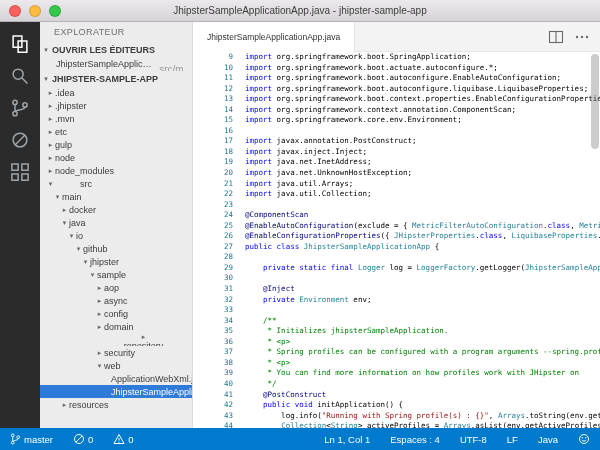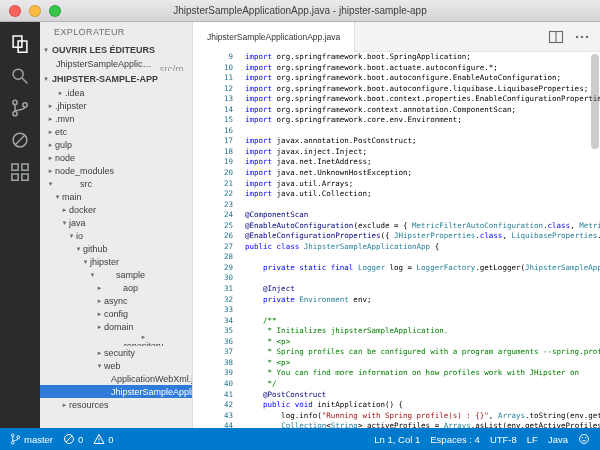--- a/index.html
+++ b/index.html
@@ -51,21 +51,21 @@
   .tk-t { color:#267f99; }
   .tk-s { color:#a31515; }
   .tk-c { color:#008000; }
   .tk-a { color:#000080; }
 
   .scrollbar { position:absolute; top:30px; right:0; bottom:0; width:10px; }
   .scroll-thumb { position:absolute; top:2px; right:1px; width:8px; height:95px; background:rgba(110,110,110,.35); border-radius:4px; cursor:pointer; }
 
   
   .statusbar { height:22px; flex:0 0 22px; background:#007acc; color:#ffffff; display:flex; justify-content:space-between; align-items:center; font-size:9.5px; padding:0 10px; }
-  .sb-group { display:flex; align-items:center; gap:10px; }
+  .sb-group { display:flex; align-items:center; gap:20px; }
   .sb-item { display:flex; align-items:center; gap:3px; cursor:pointer; }
   .sbi { stroke:#ffffff; fill:none; stroke-width:1; }
 </style>
 </head>
 <body>
 
 <div class="window">
 
   <div class="titlebar">
     <div class="traffic">
@@ -126,21 +126,21 @@
       <div class="open-row">
         <span class="open-name">JhipsterSampleApplicationApp.java</span>
         <span class="open-path">src/m...</span>
       </div>
 
       <div class="section-header">
         <span class="hchev">▾</span>
         <span>JHIPSTER-SAMPLE-APP</span>
       </div>
       <div class="tree">
-          <div class="tree-row" style="padding-left: 16px;">
+          <div class="tree-row" style="padding-left: 6px;">
             <span class="chev">▸</span>
             <span>.idea</span>
           </div>
           <div class="tree-row" style="padding-left: 6px;">
             <span class="chev">▸</span>
             <span>.jhipster</span>
           </div>
           <div class="tree-row" style="padding-left: 6px;">
             <span class="chev">▸</span>
             <span>.mvn</span>
@@ -182,25 +182,25 @@
             <span>io</span>
           </div>
           <div class="tree-row" style="padding-left: 34px;">
             <span class="chev">▾</span>
             <span>github</span>
           </div>
           <div class="tree-row" style="padding-left: 41px;">
             <span class="chev">▾</span>
             <span>jhipster</span>
           </div>
-          <div class="tree-row" style="padding-left: 48px; gap: 19px;">
+          <div class="tree-row" style="padding-left: 48px;">
             <span class="chev">▾</span>
             <span>sample</span>
           </div>
-          <div class="tree-row" style="padding-left: 55px; gap: 19px;">
+          <div class="tree-row" style="padding-left: 55px;">
             <span class="chev">▸</span>
             <span>aop</span>
           </div>
           <div class="tree-row" style="padding-left: 55px;">
             <span class="chev">▸</span>
             <span>async</span>
           </div>
           <div class="tree-row" style="padding-left: 55px;">
             <span class="chev">▸</span>
             <span>config</span>

